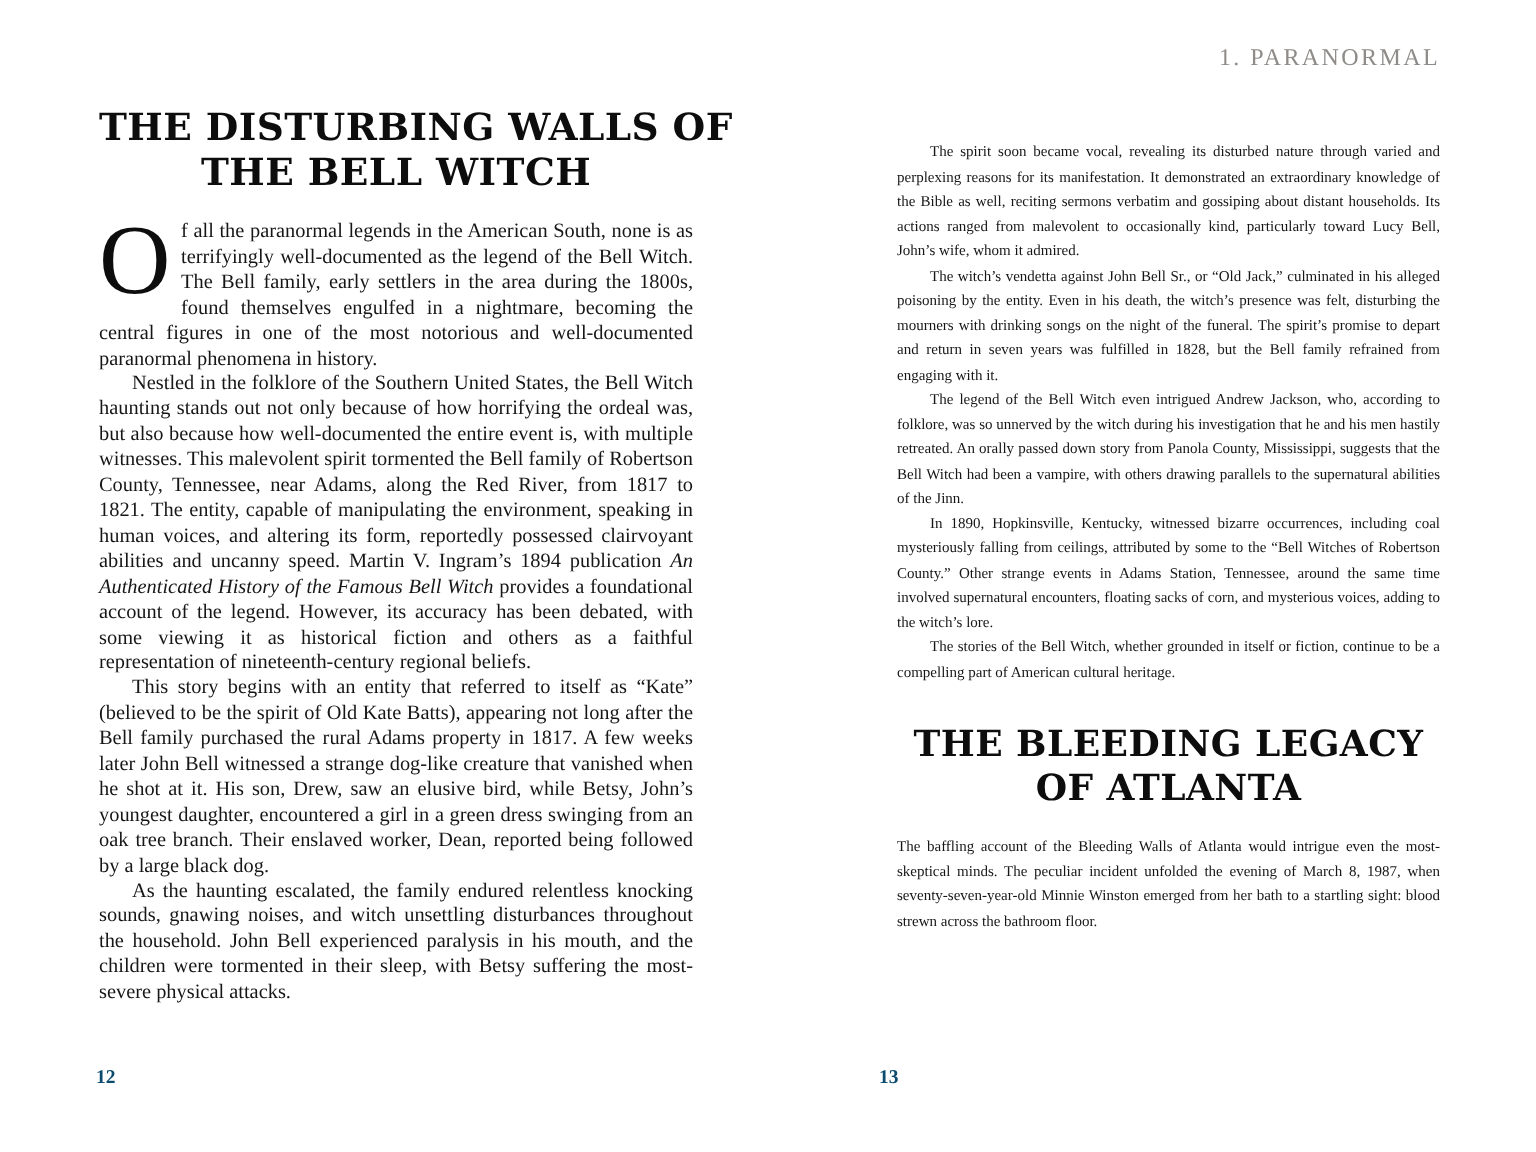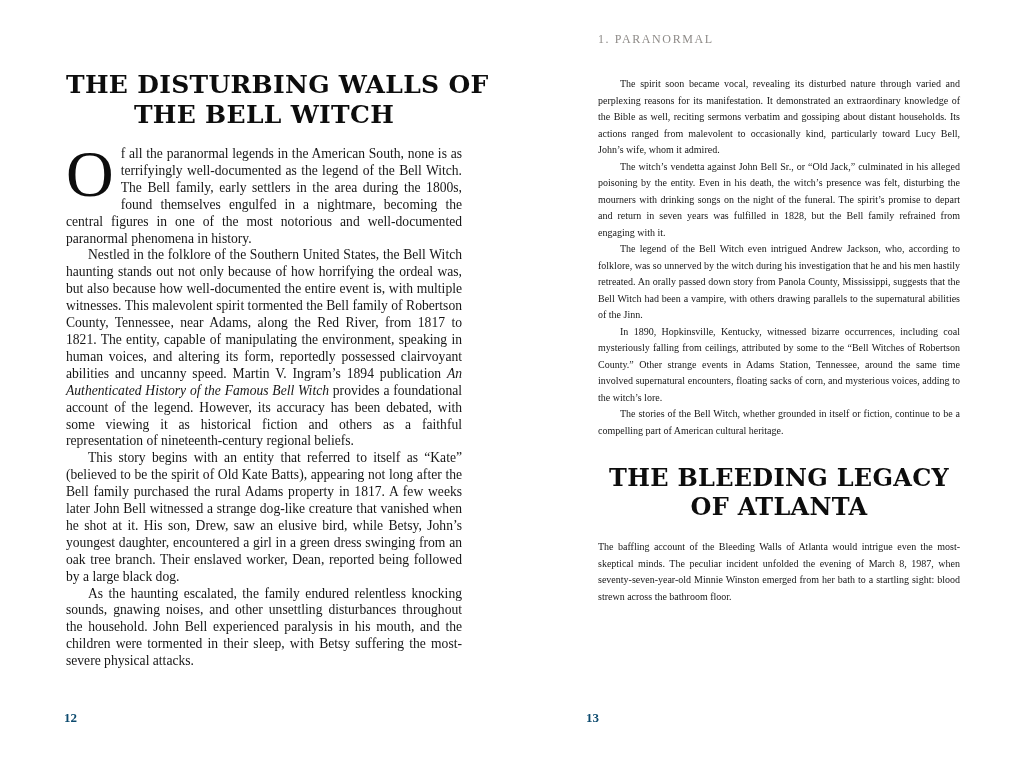--- a/index.html
+++ b/index.html
@@ -32,25 +32,26 @@
     text-align: center;
     font-family: "DejaVu Serif", "Liberation Serif", serif;
     font-weight: 800;
     font-size: 24px;
     line-height: 29px;
     letter-spacing: 0.3px;
     color: #0d0d0d;
   }
 
   .running-header {
-    font-size: 12px;
+    text-align: right;
+    font-size: 16px;
     line-height: 14px;
     letter-spacing: 1.6px;
     color: #8e8b88;
-    margin-bottom: 30px;
+    margin-bottom: 48px;
   }
 
   .page-left p {
     margin: 0;
     font-size: 13.6px;
     line-height: 16.9px;
     text-align: justify;
     hyphens: auto;
   }
   .page-right p {
@@ -91,21 +92,21 @@
     <span>THE DISTURBING WALLS OF</span><br>
     <span>THE BELL WITCH</span>
   </h1>
   <p>
     <span class="dropcap">O</span><span>f all the paranormal legends in the American South, none is as terrifyingly well-documented as the legend of the Bell Witch. The Bell family, early settlers in the area during the 1800s, found themselves engulfed in a nightmare, becoming the central figures in one of the most notorious and well-documented paranormal phenomena in history.</span>
   </p>
   <p class="indent">
     <span>Nestled in the folklore of the Southern United States, the Bell Witch haunting stands out not only because of how horrifying the ordeal was, but also because how well-documented the entire event is, with multiple witnesses. This malevolent spirit tormented the Bell family of Robertson County, Tennessee, near Adams, along the Red River, from 1817 to 1821. The entity, capable of manipulating the environment, speaking in human voices, and altering its form, reportedly possessed clairvoyant abilities and uncanny speed. Martin V. Ingram’s 1894 publication </span><i>An Authenticated History of the Famous Bell Witch</i><span> provides a foundational account of the legend. However, its accuracy has been debated, with some viewing it as historical fiction and others as a faithful representation of nineteenth-century regional beliefs.</span>
   </p>
   <p class="indent">This story begins with an entity that referred to itself as “Kate” (believed to be the spirit of Old Kate Batts), appearing not long after the Bell family purchased the rural Adams property in 1817. A few weeks later John Bell witnessed a strange dog-like creature that vanished when he shot at it. His son, Drew, saw an elusive bird, while Betsy, John’s youngest daughter, encountered a girl in a green dress swinging from an oak tree branch. Their enslaved worker, Dean, reported being followed by a large black dog.</p>
-  <p class="indent">As the haunting escalated, the family endured relentless knocking sounds, gnawing noises, and other unsettling disturbances throughout the household. John Bell experienced paralysis in his mouth, and the children were tormented in their sleep, with Betsy suffering the most-severe physical attacks.</p>
+  <p class="indent">As the haunting escalated, the family endured relentless knocking sounds, gnawing noises, and witch unsettling disturbances throughout the household. John Bell experienced paralysis in his mouth, and the children were tormented in their sleep, with Betsy suffering the most-severe physical attacks.</p>
 </div>
 
 <div class="page page-right">
   <div class="running-header">1. PARANORMAL</div>
   <p class="indent">The spirit soon became vocal, revealing its disturbed nature through varied and perplexing reasons for its manifestation. It demonstrated an extraordinary knowledge of the Bible as well, reciting sermons verbatim and gossiping about distant households. Its actions ranged from malevolent to occasionally kind, particularly toward Lucy Bell, John’s wife, whom it admired.</p>
   <p class="indent">The witch’s vendetta against John Bell Sr., or “Old Jack,” culminated in his alleged poisoning by the entity. Even in his death, the witch’s presence was felt, disturbing the mourners with drinking songs on the night of the funeral. The spirit’s promise to depart and return in seven years was fulfilled in 1828, but the Bell family refrained from engaging with it.</p>
   <p class="indent">The legend of the Bell Witch even intrigued Andrew Jackson, who, according to folklore, was so unnerved by the witch during his investigation that he and his men hastily retreated. An orally passed down story from Panola County, Mississippi, suggests that the Bell Witch had been a vampire, with others drawing parallels to the supernatural abilities of the Jinn.</p>
   <p class="indent">In 1890, Hopkinsville, Kentucky, witnessed bizarre occurrences, including coal mysteriously falling from ceilings, attributed by some to the “Bell Witches of Robertson County.” Other strange events in Adams Station, Tennessee, around the same time involved supernatural encounters, floating sacks of corn, and mysterious voices, adding to the witch’s lore.</p>
   <p class="indent">The stories of the Bell Witch, whether grounded in itself or fiction, continue to be a compelling part of American cultural heritage.</p>
   <h2 class="section-title">

